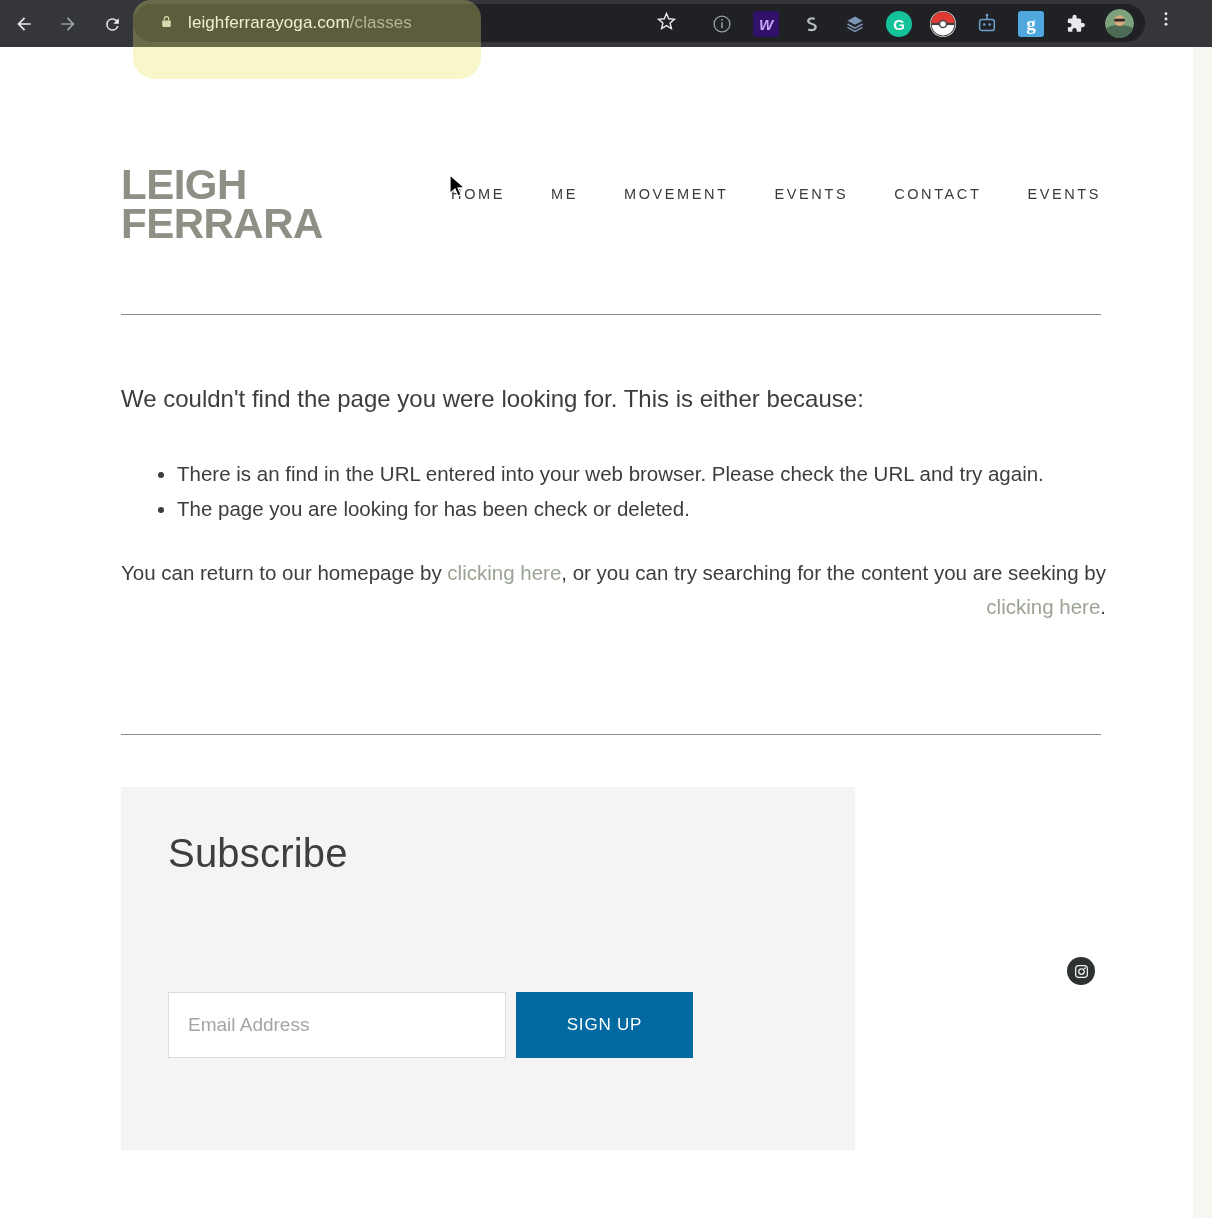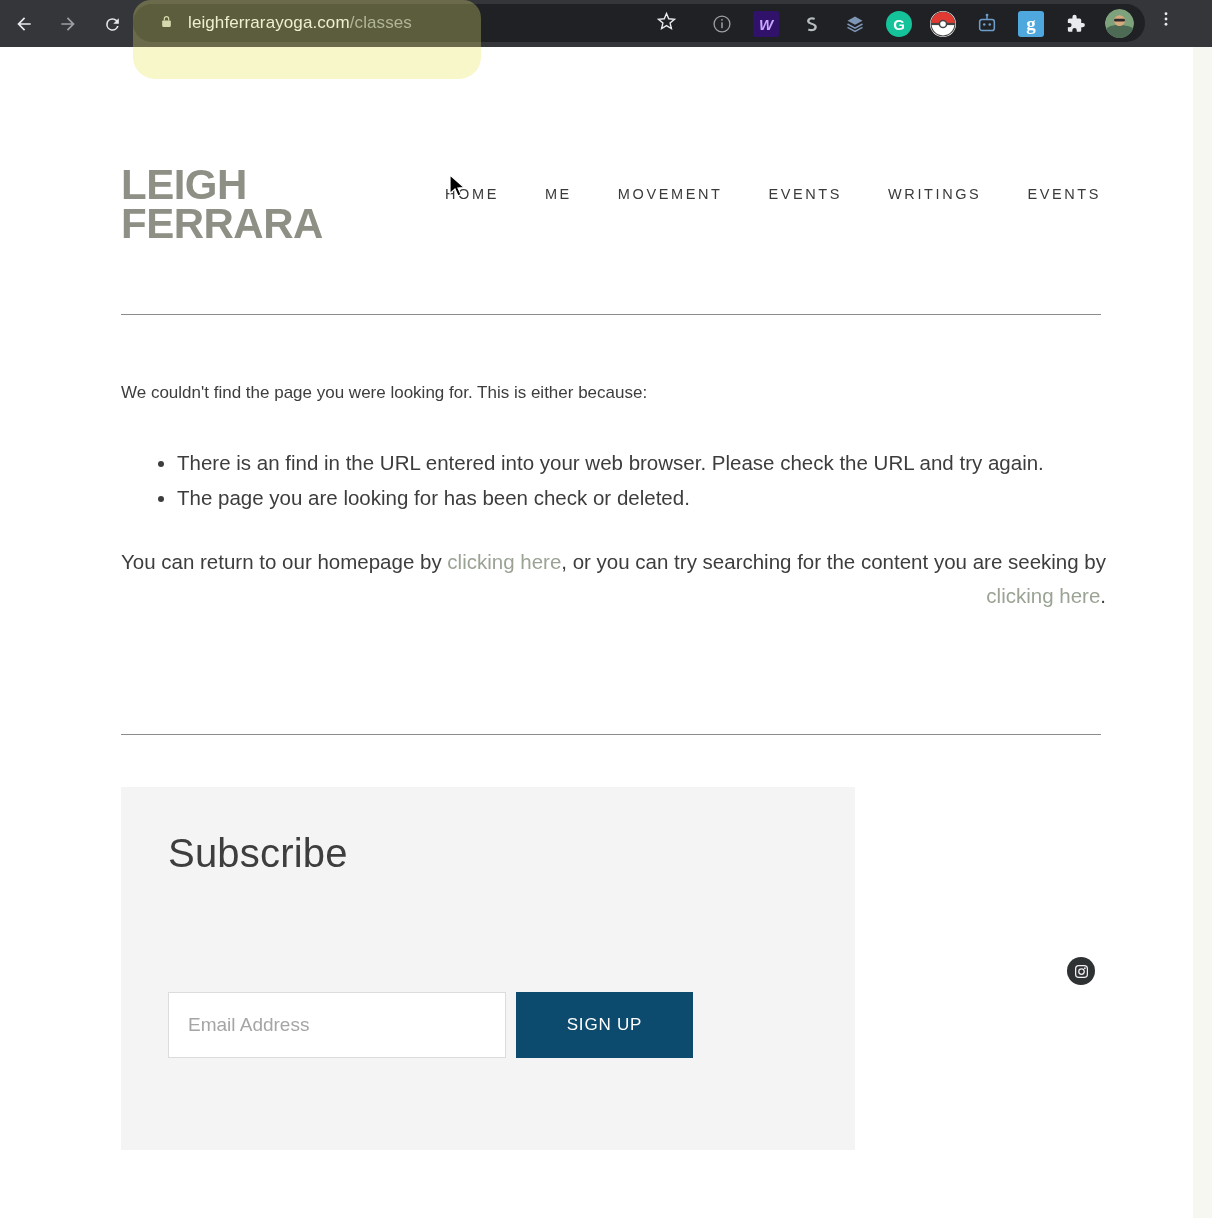--- a/index.html
+++ b/index.html
@@ -198,21 +198,21 @@
   #divider-bottom { top: 1161px; }
 
   #content-body {
     position: absolute;
     left: 104px;
     top: 322px;
     width: 985px;
     color: #3d3d3d;
   }
   #intro-text {
-    font-size: 17px;
+    font-size: 24px;
     line-height: 1.55;
     margin: 0;
     color: #3d3d3d;
   }
   #reason-list {
     margin: 40px 0 0 0;
     padding-left: 56px;
     list-style: disc;
   }
   #reason-list li {
@@ -271,21 +271,21 @@
     padding: 4px 19px;
     outline: none;
     border-radius: 0;
   }
   #email-input::placeholder { color: #a5a5a5; }
   #signup-button {
     position: absolute;
     left: 395px; top: 205px;
     width: 177px;
     height: 66px;
-    background: #0c4a6e;
+    background: #0369a1;
     color: #ffffff;
     border: none;
     font-family: "Liberation Sans", sans-serif;
     font-size: 17px;
     letter-spacing: 0.8px;
     cursor: pointer;
   }
 
   #instagram-button {
     position: absolute;
@@ -429,21 +429,21 @@
 <div id="page">
 
   <header id="site-header">
     <div id="site-logo">LEIGH
 FERRARA</div>
     <nav id="main-nav">
       <a class="nav-link" href="#">HOME</a>
       <a class="nav-link" href="#">ME</a>
       <a class="nav-link" href="#">MOVEMENT</a>
       <a class="nav-link" href="#">EVENTS</a>
-      <a class="nav-link" href="#">WRITINGS</a>
+      <a class="nav-link" href="#">CONTACT</a>
       <a class="nav-link" href="#">EVENTS</a>
     </nav>
   </header>
 
   <div class="divider" id="divider-top"></div>
 
   <main id="content-body">
     <p id="intro-text">We couldn't find the page you were looking for. This is either because:</p>
     <ul id="reason-list">
       <li>There is an find in the URL entered into your web browser. Please check the URL and try again.</li>

